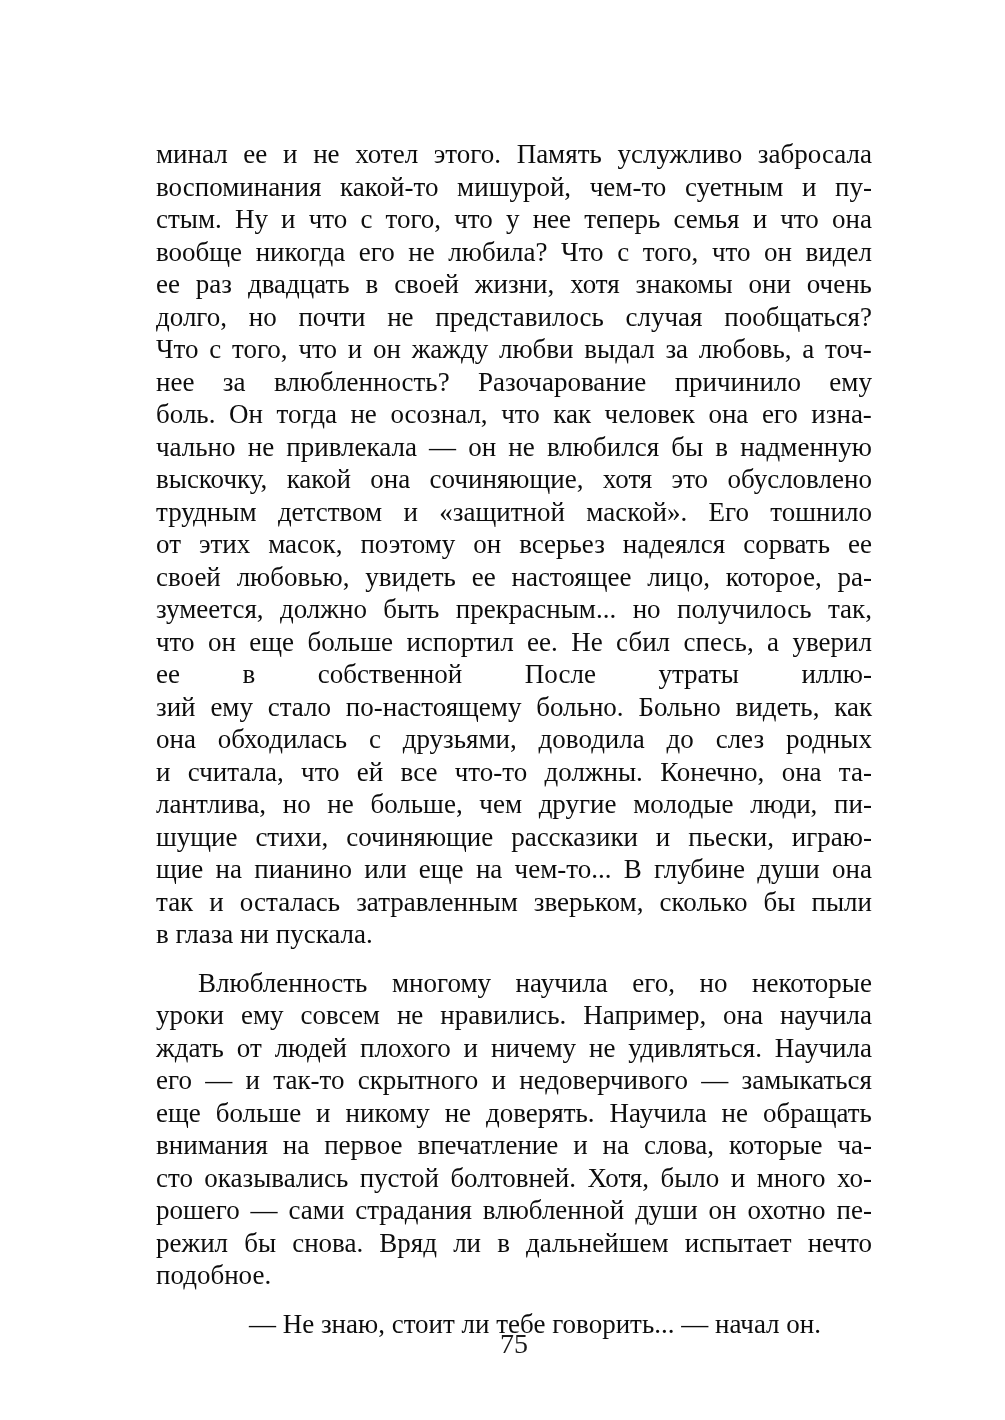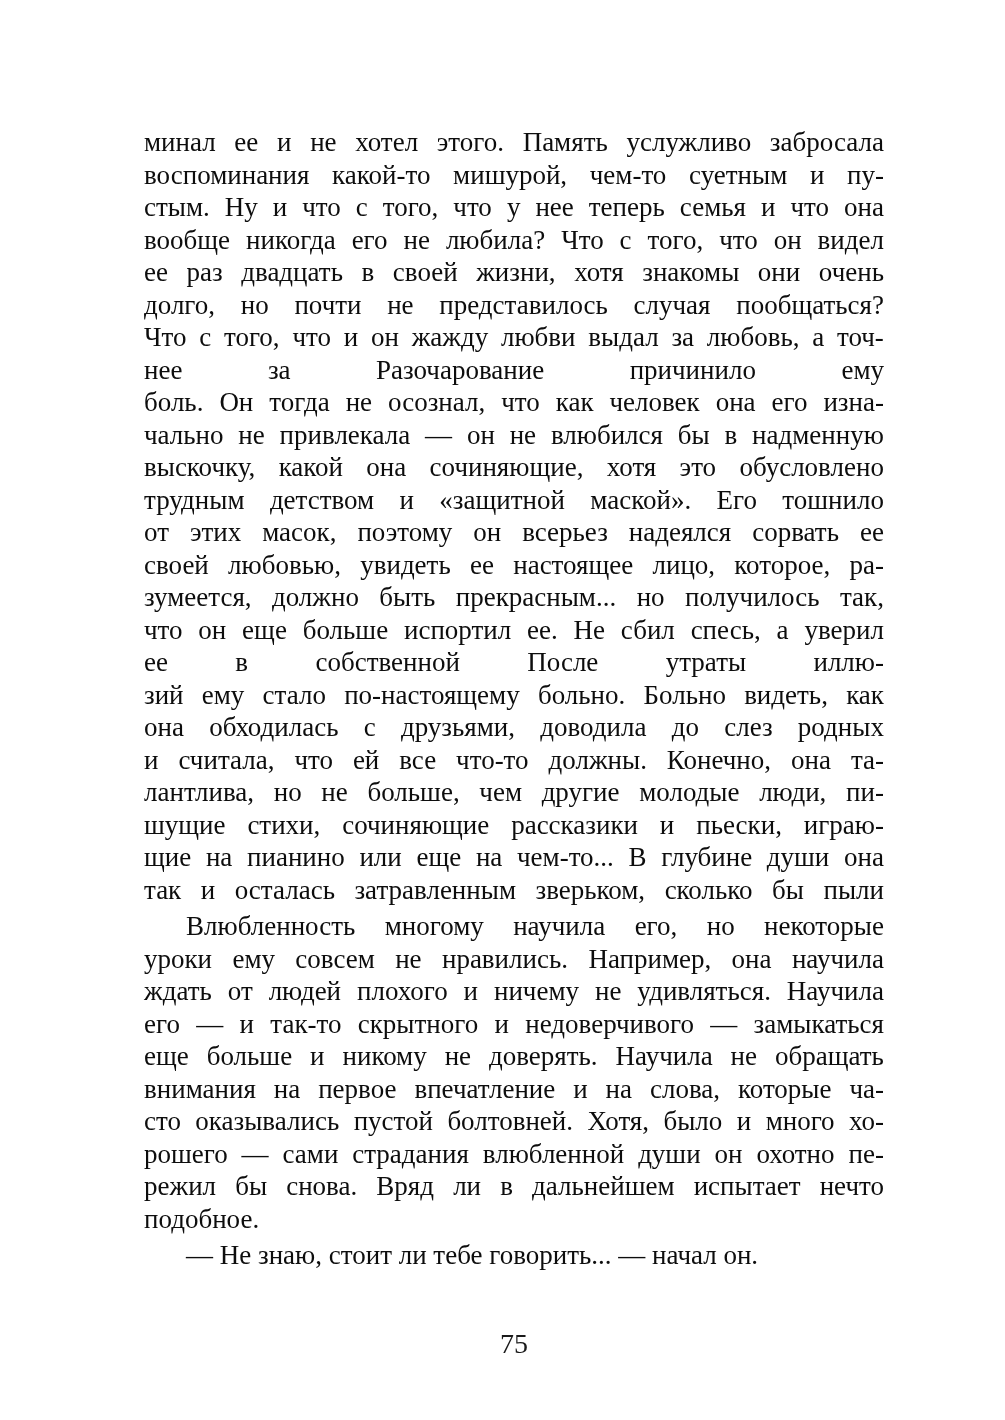--- a/index.html
+++ b/index.html
@@ -13,33 +13,33 @@
     color: #0d0d0d;
     overflow: hidden;
   }
   .text-block {
     position: absolute;
     left: 140px;
     top: 122px;
     width: 748px;
     font-size: 27px;
   }
-  .paragraph { margin: 4px; }
+  .paragraph { margin: 16px; }
   .line {
     display: flex;
     justify-content: space-between;
     height: 32.5px;
     line-height: 32.5px;
     white-space: pre;
   }
   .line.last {
     display: block;
     white-space: normal;
   }
-  .line.indent { padding-left: 42px; }
+  .line.indent { padding-left: 42px; text-align: center; }
   .page-number {
     position: absolute;
     left: 140px;
     top: 1312px;
     width: 748px;
     text-align: center;
     font-size: 28px;
     line-height: 32px;
     color: #1a1a1a;
     margin-top: 16px;
@@ -51,37 +51,38 @@
 <div class="page">
   <div class="text-block">
       <div class="paragraph">
         <div class="line"><span>минал</span><span>ее</span><span>и</span><span>не</span><span>хотел</span><span>этого.</span><span>Память</span><span>услужливо</span><span>забросала</span></div>
         <div class="line"><span>воспоминания</span><span>какой-то</span><span>мишурой,</span><span>чем-то</span><span>суетным</span><span>и</span><span>пу-</span></div>
         <div class="line"><span>стым.</span><span>Ну</span><span>и</span><span>что</span><span>с</span><span>того,</span><span>что</span><span>у</span><span>нее</span><span>теперь</span><span>семья</span><span>и</span><span>что</span><span>она</span></div>
         <div class="line"><span>вообще</span><span>никогда</span><span>его</span><span>не</span><span>любила?</span><span>Что</span><span>с</span><span>того,</span><span>что</span><span>он</span><span>видел</span></div>
         <div class="line"><span>ее</span><span>раз</span><span>двадцать</span><span>в</span><span>своей</span><span>жизни,</span><span>хотя</span><span>знакомы</span><span>они</span><span>очень</span></div>
         <div class="line"><span>долго,</span><span>но</span><span>почти</span><span>не</span><span>представилось</span><span>случая</span><span>пообщаться?</span></div>
         <div class="line"><span>Что</span><span>с</span><span>того,</span><span>что</span><span>и</span><span>он</span><span>жажду</span><span>любви</span><span>выдал</span><span>за</span><span>любовь,</span><span>а</span><span>точ-</span></div>
-        <div class="line"><span>нее</span><span>за</span><span>Разочарование</span><span>причинило</span><span>ему</span></div>
+        <div class="line"><span>нее</span><span>за</span><span>влюбленность?</span><span>Разочарование</span><span>причинило</span><span>ему</span></div>
         <div class="line"><span>боль.</span><span>Он</span><span>тогда</span><span>не</span><span>осознал,</span><span>что</span><span>как</span><span>человек</span><span>она</span><span>его</span><span>изна-</span></div>
         <div class="line"><span>чально</span><span>не</span><span>привлекала</span><span>—</span><span>он</span><span>не</span><span>влюбился</span><span>бы</span><span>в</span><span>надменную</span></div>
         <div class="line"><span>выскочку,</span><span>какой</span><span>она</span><span>сочиняющие,</span><span>хотя</span><span>это</span><span>обусловлено</span></div>
         <div class="line"><span>трудным</span><span>детством</span><span>и</span><span>«защитной</span><span>маской».</span><span>Его</span><span>тошнило</span></div>
         <div class="line"><span>от</span><span>этих</span><span>масок,</span><span>поэтому</span><span>он</span><span>всерьез</span><span>надеялся</span><span>сорвать</span><span>ее</span></div>
         <div class="line"><span>своей</span><span>любовью,</span><span>увидеть</span><span>ее</span><span>настоящее</span><span>лицо,</span><span>которое,</span><span>ра-</span></div>
         <div class="line"><span>зумеется,</span><span>должно</span><span>быть</span><span>прекрасным...</span><span>но</span><span>получилось</span><span>так,</span></div>
         <div class="line"><span>что</span><span>он</span><span>еще</span><span>больше</span><span>испортил</span><span>ее.</span><span>Не</span><span>сбил</span><span>спесь,</span><span>а</span><span>уверил</span></div>
         <div class="line"><span>ее</span><span>в</span><span>собственной</span><span>После</span><span>утраты</span><span>иллю-</span></div>
         <div class="line"><span>зий</span><span>ему</span><span>стало</span><span>по-настоящему</span><span>больно.</span><span>Больно</span><span>видеть,</span><span>как</span></div>
         <div class="line"><span>она</span><span>обходилась</span><span>с</span><span>друзьями,</span><span>доводила</span><span>до</span><span>слез</span><span>родных</span></div>
         <div class="line"><span>и</span><span>считала,</span><span>что</span><span>ей</span><span>все</span><span>что-то</span><span>должны.</span><span>Конечно,</span><span>она</span><span>та-</span></div>
         <div class="line"><span>лантлива,</span><span>но</span><span>не</span><span>больше,</span><span>чем</span><span>другие</span><span>молодые</span><span>люди,</span><span>пи-</span></div>
         <div class="line"><span>шущие</span><span>стихи,</span><span>сочиняющие</span><span>рассказики</span><span>и</span><span>пьески,</span><span>играю-</span></div>
         <div class="line"><span>щие</span><span>на</span><span>пианино</span><span>или</span><span>еще</span><span>на</span><span>чем-то...</span><span>В</span><span>глубине</span><span>души</span><span>она</span></div>
         <div class="line"><span>так</span><span>и</span><span>осталась</span><span>затравленным</span><span>зверьком,</span><span>сколько</span><span>бы</span><span>пыли</span></div>
+        <div class="line last">в глаза ни пускала.</div>
       </div>
       <div class="paragraph">
         <div class="line indent"><span>Влюбленность</span><span>многому</span><span>научила</span><span>его,</span><span>но</span><span>некоторые</span></div>
         <div class="line"><span>уроки</span><span>ему</span><span>совсем</span><span>не</span><span>нравились.</span><span>Например,</span><span>она</span><span>научила</span></div>
         <div class="line"><span>ждать</span><span>от</span><span>людей</span><span>плохого</span><span>и</span><span>ничему</span><span>не</span><span>удивляться.</span><span>Научила</span></div>
         <div class="line"><span>его</span><span>—</span><span>и</span><span>так-то</span><span>скрытного</span><span>и</span><span>недоверчивого</span><span>—</span><span>замыкаться</span></div>
         <div class="line"><span>еще</span><span>больше</span><span>и</span><span>никому</span><span>не</span><span>доверять.</span><span>Научила</span><span>не</span><span>обращать</span></div>
         <div class="line"><span>внимания</span><span>на</span><span>первое</span><span>впечатление</span><span>и</span><span>на</span><span>слова,</span><span>которые</span><span>ча-</span></div>
         <div class="line"><span>сто</span><span>оказывались</span><span>пустой</span><span>болтовней.</span><span>Хотя,</span><span>было</span><span>и</span><span>много</span><span>хо-</span></div>
         <div class="line"><span>рошего</span><span>—</span><span>сами</span><span>страдания</span><span>влюбленной</span><span>души</span><span>он</span><span>охотно</span><span>пе-</span></div>

